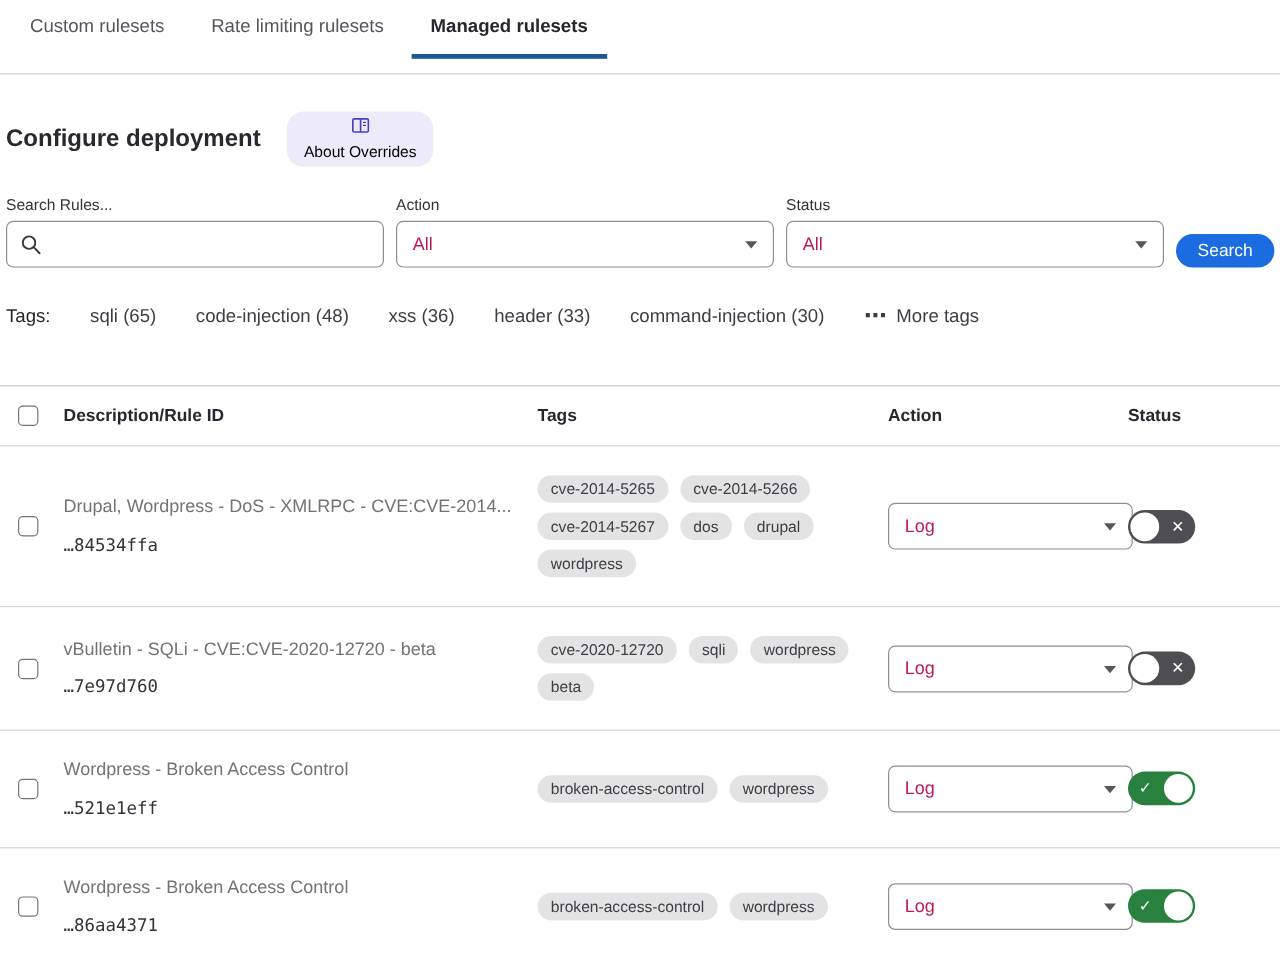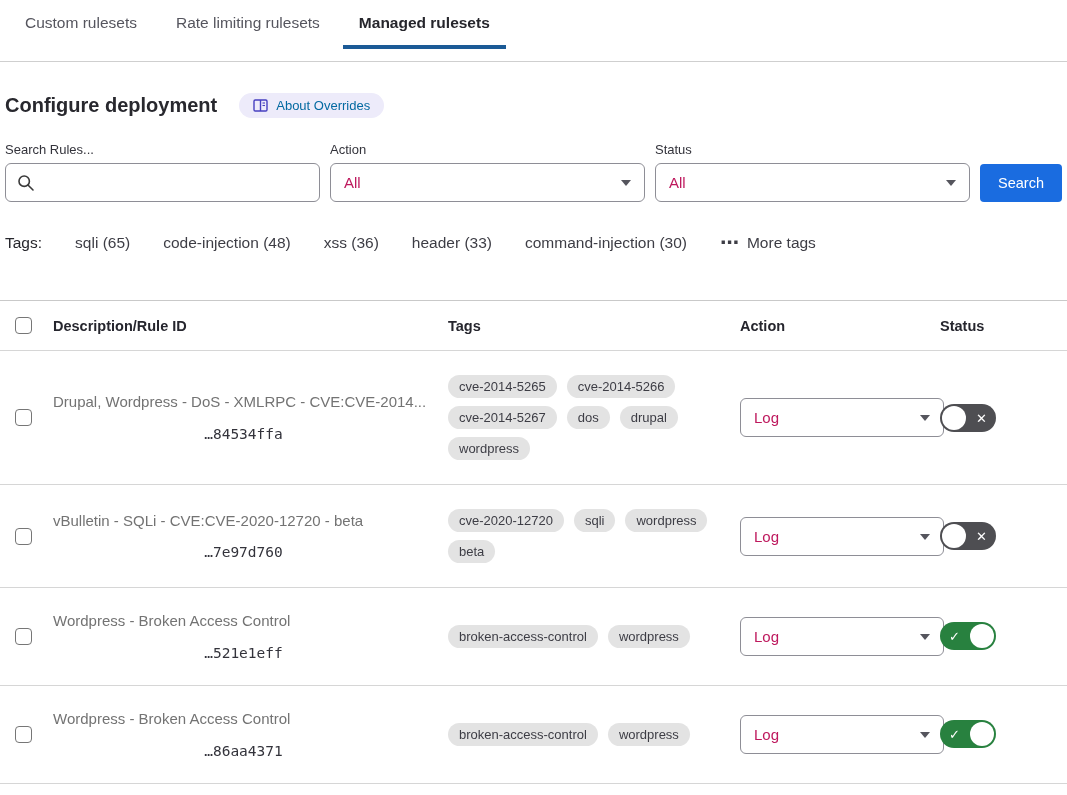--- a/index.html
+++ b/index.html
@@ -9,62 +9,62 @@
   
   .tab-bar { display: flex; gap: 7px; padding: 14px 0 12px 9px; border-bottom: 1px solid #cfcfcf; }
   .tab { font-size: 15.5px; color: #55555e; padding: 0 16px 13px; border-bottom: 4px solid transparent;
          cursor: pointer; white-space: nowrap; }
   .tab.active { color: #26262c; font-weight: 700; border-bottom-color: #1b5a96; }
 
   
   .heading-row { display: flex; align-items: center; margin: 31px 0 0 5px; }
   .page-title { font-size: 20px; font-weight: 700; color: #28282e; }
   .badge { display: inline-flex; align-items: center; gap: 8px; margin-left: 22px;
-           background: #edebfa; color: #0369a1; font-size: 13px; padding: 5px 14px;
-           border-radius: 14px; cursor: pointer; }
+           background: #edebfa; color: #000000; font-size: 13px; padding: 5px 14px;
+           border-radius: 14px; cursor: pointer; flex-direction: column; }
 
   
   .filter-row { display: flex; align-items: flex-end; gap: 10px; margin: 24px 5px 0 5px; }
   .field { display: flex; flex-direction: column; }
   .field-label { font-size: 13px; color: #33333b; margin-bottom: 6px; }
   .input-shell { position: relative; width: 315px; height: 39px; border: 1px solid #8e8e96;
                  border-radius: 6px; background: #fff; display: flex; align-items: center; }
   .input-shell input { border: none; outline: none; background: transparent; width: 100%;
                  height: 100%; padding: 0 10px 0 38px; font-size: 15px; color: #33333b;
                  font-family: inherit; }
   .search-glyph { position: absolute; left: 11px; top: 10px; }
   .select { position: relative; width: 315px; height: 39px; border: 1px solid #8e8e96;
             border-radius: 6px; display: flex; align-items: center; padding: 0 30px 0 13px;
             font-size: 15px; color: #be185d; cursor: pointer; background: #fff; }
   .caret { position: absolute; right: 13px; top: 16px; width: 0; height: 0;
            border-left: 5.5px solid transparent; border-right: 5.5px solid transparent;
            border-top: 6.5px solid #55555d; }
-  .btn-primary { height: 38px; width: 85px; background: #1a6ce0; color: #fff; border: none;
-                 border-radius: 4px; font-size: 14.5px; font-family: inherit; cursor: pointer; }
+  .btn-primary { height: 28px; width: 85px; background: #1a6ce0; color: #fff; border: none;
+                 border-radius: 15px; font-size: 14.5px; font-family: inherit; cursor: pointer; }
 
   
   .tags-bar { display: flex; align-items: center; gap: 33px; margin: 32px 0 0 5px; font-size: 15.5px; }
   .tags-bar-label { color: #26262c; }
   .tag-link { color: #3d3d45; cursor: pointer; white-space: nowrap; }
   .more-tags { display: flex; align-items: center; gap: 8px; color: #3d3d45; cursor: pointer; }
   .dots { font-size: 19px; font-weight: 700; line-height: 10px; color: #3d3d45; }
 
   
   .rules-table { margin-top: 48px; border-top: 1px solid #c9c9c9; width: 1067px; }
   .t-row { display: grid; grid-template-columns: 38px 395px 292px 200px 1fr;
            align-items: center; padding-left: 15px; border-bottom: 1px solid #d6d6d6; }
   .t-head { height: 50px; }
   .t-head .col-label { font-size: 14.5px; font-weight: 700; color: #26262e; }
   .checkbox { width: 17px; height: 17px; border: 1.5px solid #767676; border-radius: 4px;
               background: #fff; cursor: pointer; }
   .body-row { min-height: 96px; padding-top: 24px; padding-bottom: 24px; }
   .desc-cell { padding-right: 14px; }
   .rule-desc { font-size: 15px; color: #737373; line-height: 1.25; }
   .rule-id { font-family: "DejaVu Sans Mono", "Liberation Mono", monospace; font-size: 14.5px;
-             color: #33333b; margin-top: 14px; text-align: center; }
+             color: #33333b; margin-top: 14px; }
   .tags-cell { display: flex; flex-wrap: wrap; gap: 8px 10px; padding-right: 28px; }
   .tag-pill { background: #e3e3e3; color: #3d3d45; font-size: 13px; padding: 4px 11px;
               border-radius: 12px; white-space: nowrap; }
   .row-select { width: 204px; }
   .toggle { position: relative; width: 56px; height: 28px; border-radius: 14px; cursor: pointer; }
   .toggle.off { background: #4e4e52; }
   .toggle.on  { background: #28813f; }
   .knob { position: absolute; top: 2px; width: 24px; height: 24px; border-radius: 50%; background: #fff; }
   .toggle.off .knob { left: 2px; }
   .toggle.on  .knob { right: 2px; }

